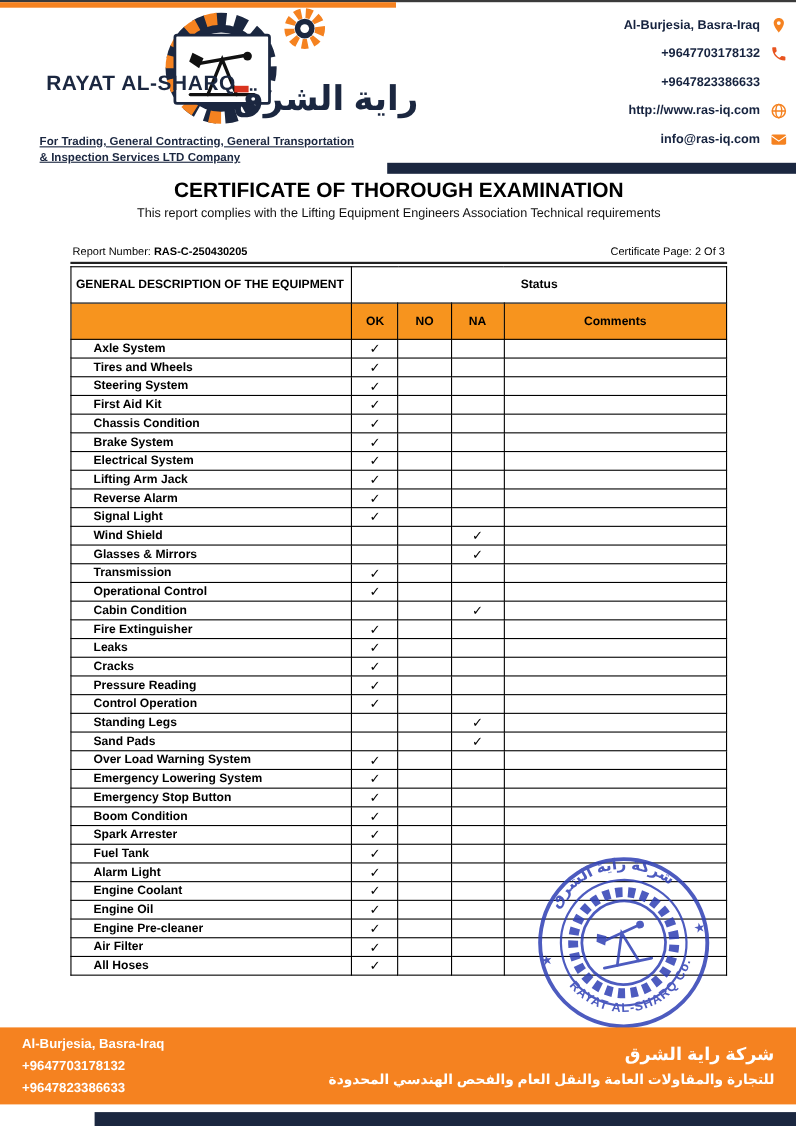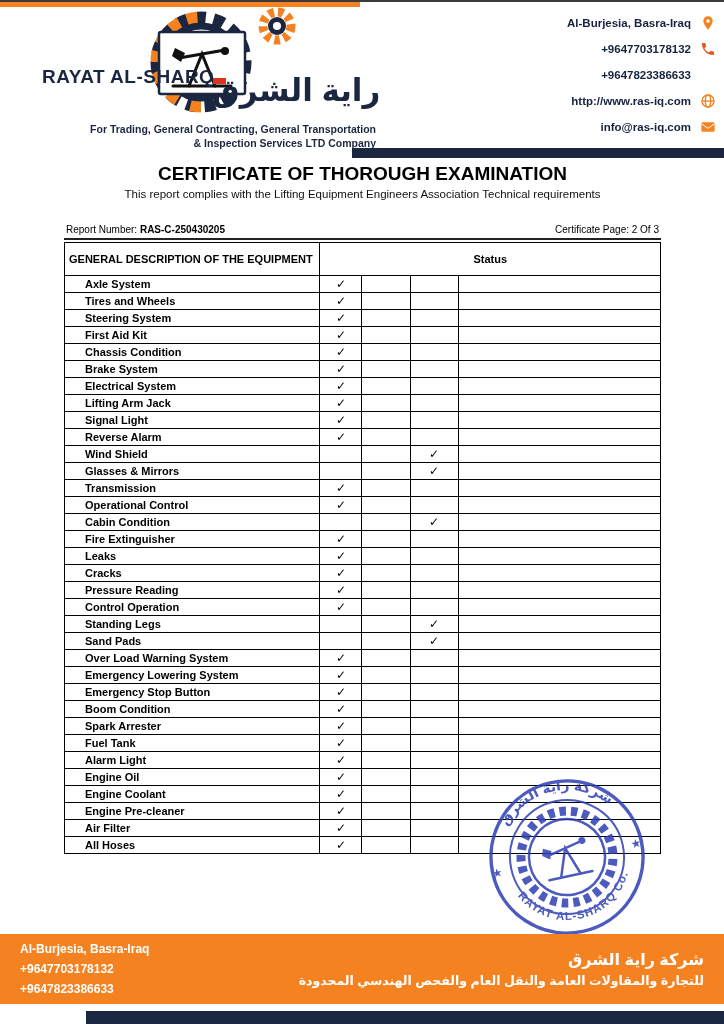--- a/index.html
+++ b/index.html
@@ -13,22 +13,22 @@
   .top-strip { position:absolute; top:2px; left:0; width:360px; height:5px;
     background:var(--orange,#F58220); }
 
   
   .logo-block { position:absolute; left:36px; top:6px; width:340px; height:152px; }
   .logo-art { position:absolute; left:45px; top:0; }
   .company-en { position:absolute; left:6px; top:60px; font-size:19px; font-weight:bold;
     color:var(--navy,#1B2740); letter-spacing:.5px; white-space:nowrap; }
   .company-ar { position:absolute; left:176px; top:34px; font-size:31px; font-weight:bold;
     color:var(--navy,#1B2740); white-space:nowrap;margin-top:32px; }
-  .tagline { position:absolute; left:0; top:116px; width:340px; text-align:right;
-    font-size:10.5px; font-weight:bold; color:var(--navy,#1B2740); line-height:14px; }
+  .tagline { position:absolute; left:0; top:116px; width:340px; text-align:left;
+    font-size:10.5px; font-weight:bold; color:var(--navy,#1B2740); line-height:14px;text-decoration:underline; }
 
   .contacts { position:absolute; top:14px; right:8px; display:flex; flex-direction:column;
     gap:8px; align-items:flex-end; }
   .contact-row { display:flex; align-items:center; gap:8px; height:18px; }
   .contact-text { font-size:11.5px; font-weight:bold; color:#16233f; }
   .contact-icon { width:17px; height:17px; display:flex; align-items:center; justify-content:center; }
   .contact-icon svg { width:16px; height:16px; }
   .icon-spacer { width:17px; height:17px; }
 
   .header-bar { position:absolute; top:148px; left:352px; right:0; height:10px;
@@ -172,20 +172,27 @@
           <col style="width:42px">
           <col style="width:48px">
           <col style="width:48px">
           <col style="width:202px">
       </colgroup>
       <thead>
         <tr>
           <th class="desc-h">GENERAL DESCRIPTION OF THE EQUIPMENT</th>
           <th class="status-h" colspan="4">Status</th>
         </tr>
+        <tr class="orange-row">
+          <th></th>
+          <th>OK</th>
+          <th>NO</th>
+          <th>NA</th>
+          <th>Comments</th>
+        </tr>
       </thead>
       <tbody>
           <tr>
             <td class="desc">Axle System</td>
             <td class="chk">✓</td>
             <td class="chk"></td>
             <td class="chk"></td>
             <td class="com"></td>
           </tr>
           <tr>
@@ -231,34 +238,34 @@
             <td class="com"></td>
           </tr>
           <tr>
             <td class="desc">Lifting Arm Jack</td>
             <td class="chk">✓</td>
             <td class="chk"></td>
             <td class="chk"></td>
             <td class="com"></td>
           </tr>
           <tr>
+            <td class="desc">Reverse Alarm</td>
+            <td class="chk">✓</td>
+            <td class="chk"></td>
+            <td class="chk"></td>
+            <td class="com"></td>
+          </tr>
+          <tr>
             <td class="desc">Signal Light</td>
             <td class="chk">✓</td>
             <td class="chk"></td>
             <td class="chk"></td>
             <td class="com"></td>
           </tr>
           <tr>
-            <td class="desc">Reverse Alarm</td>
-            <td class="chk">✓</td>
-            <td class="chk"></td>
-            <td class="chk"></td>
-            <td class="com"></td>
-          </tr>
-          <tr>
             <td class="desc">Wind Shield</td>
             <td class="chk"></td>
             <td class="chk"></td>
             <td class="chk">✓</td>
             <td class="com"></td>
           </tr>
           <tr>
             <td class="desc">Glasses &amp; Mirrors</td>
             <td class="chk"></td>
             <td class="chk"></td>
@@ -378,28 +385,28 @@
             <td class="com"></td>
           </tr>
           <tr>
             <td class="desc">Alarm Light</td>
             <td class="chk">✓</td>
             <td class="chk"></td>
             <td class="chk"></td>
             <td class="com"></td>
           </tr>
           <tr>
+            <td class="desc">Engine Coolant</td>
+            <td class="chk">✓</td>
+            <td class="chk"></td>
+            <td class="chk"></td>
+            <td class="com"></td>
+          </tr>
+          <tr>
             <td class="desc">Engine Oil</td>
-            <td class="chk">✓</td>
-            <td class="chk"></td>
-            <td class="chk"></td>
-            <td class="com"></td>
-          </tr>
-          <tr>
-            <td class="desc">Engine Coolant</td>
             <td class="chk">✓</td>
             <td class="chk"></td>
             <td class="chk"></td>
             <td class="com"></td>
           </tr>
           <tr>
             <td class="desc">Engine Pre-cleaner</td>
             <td class="chk">✓</td>
             <td class="chk"></td>
             <td class="chk"></td>

